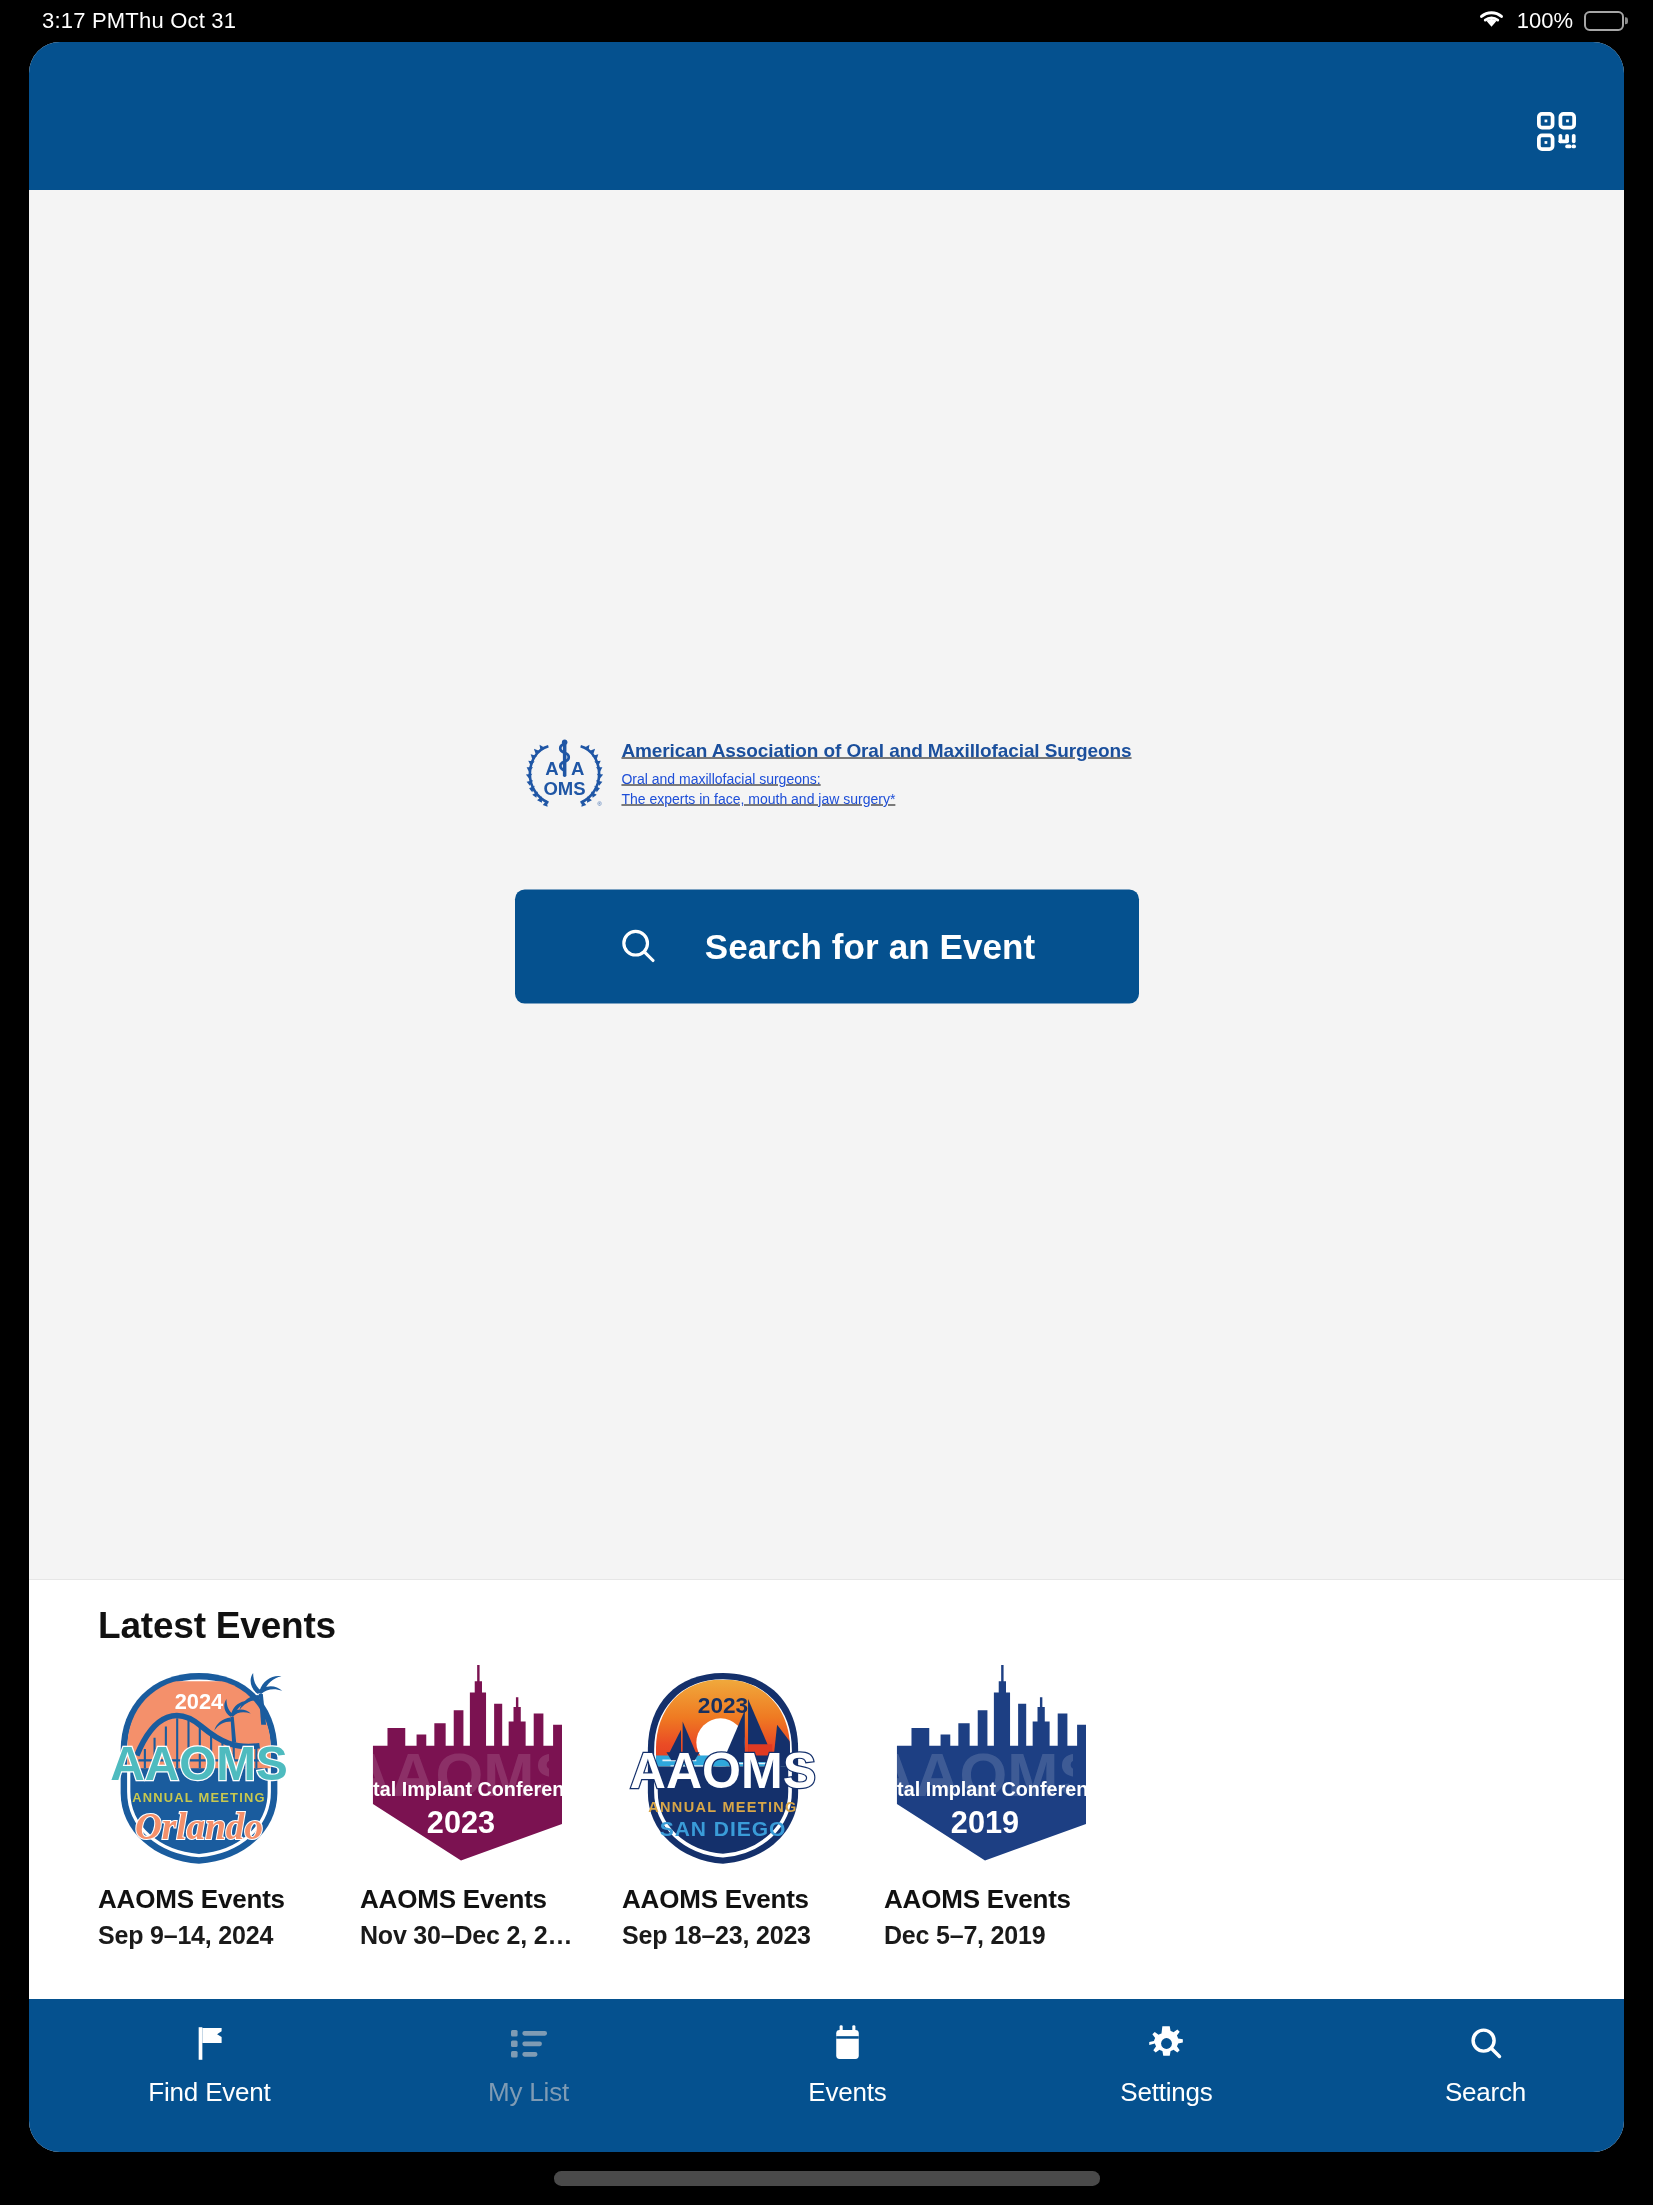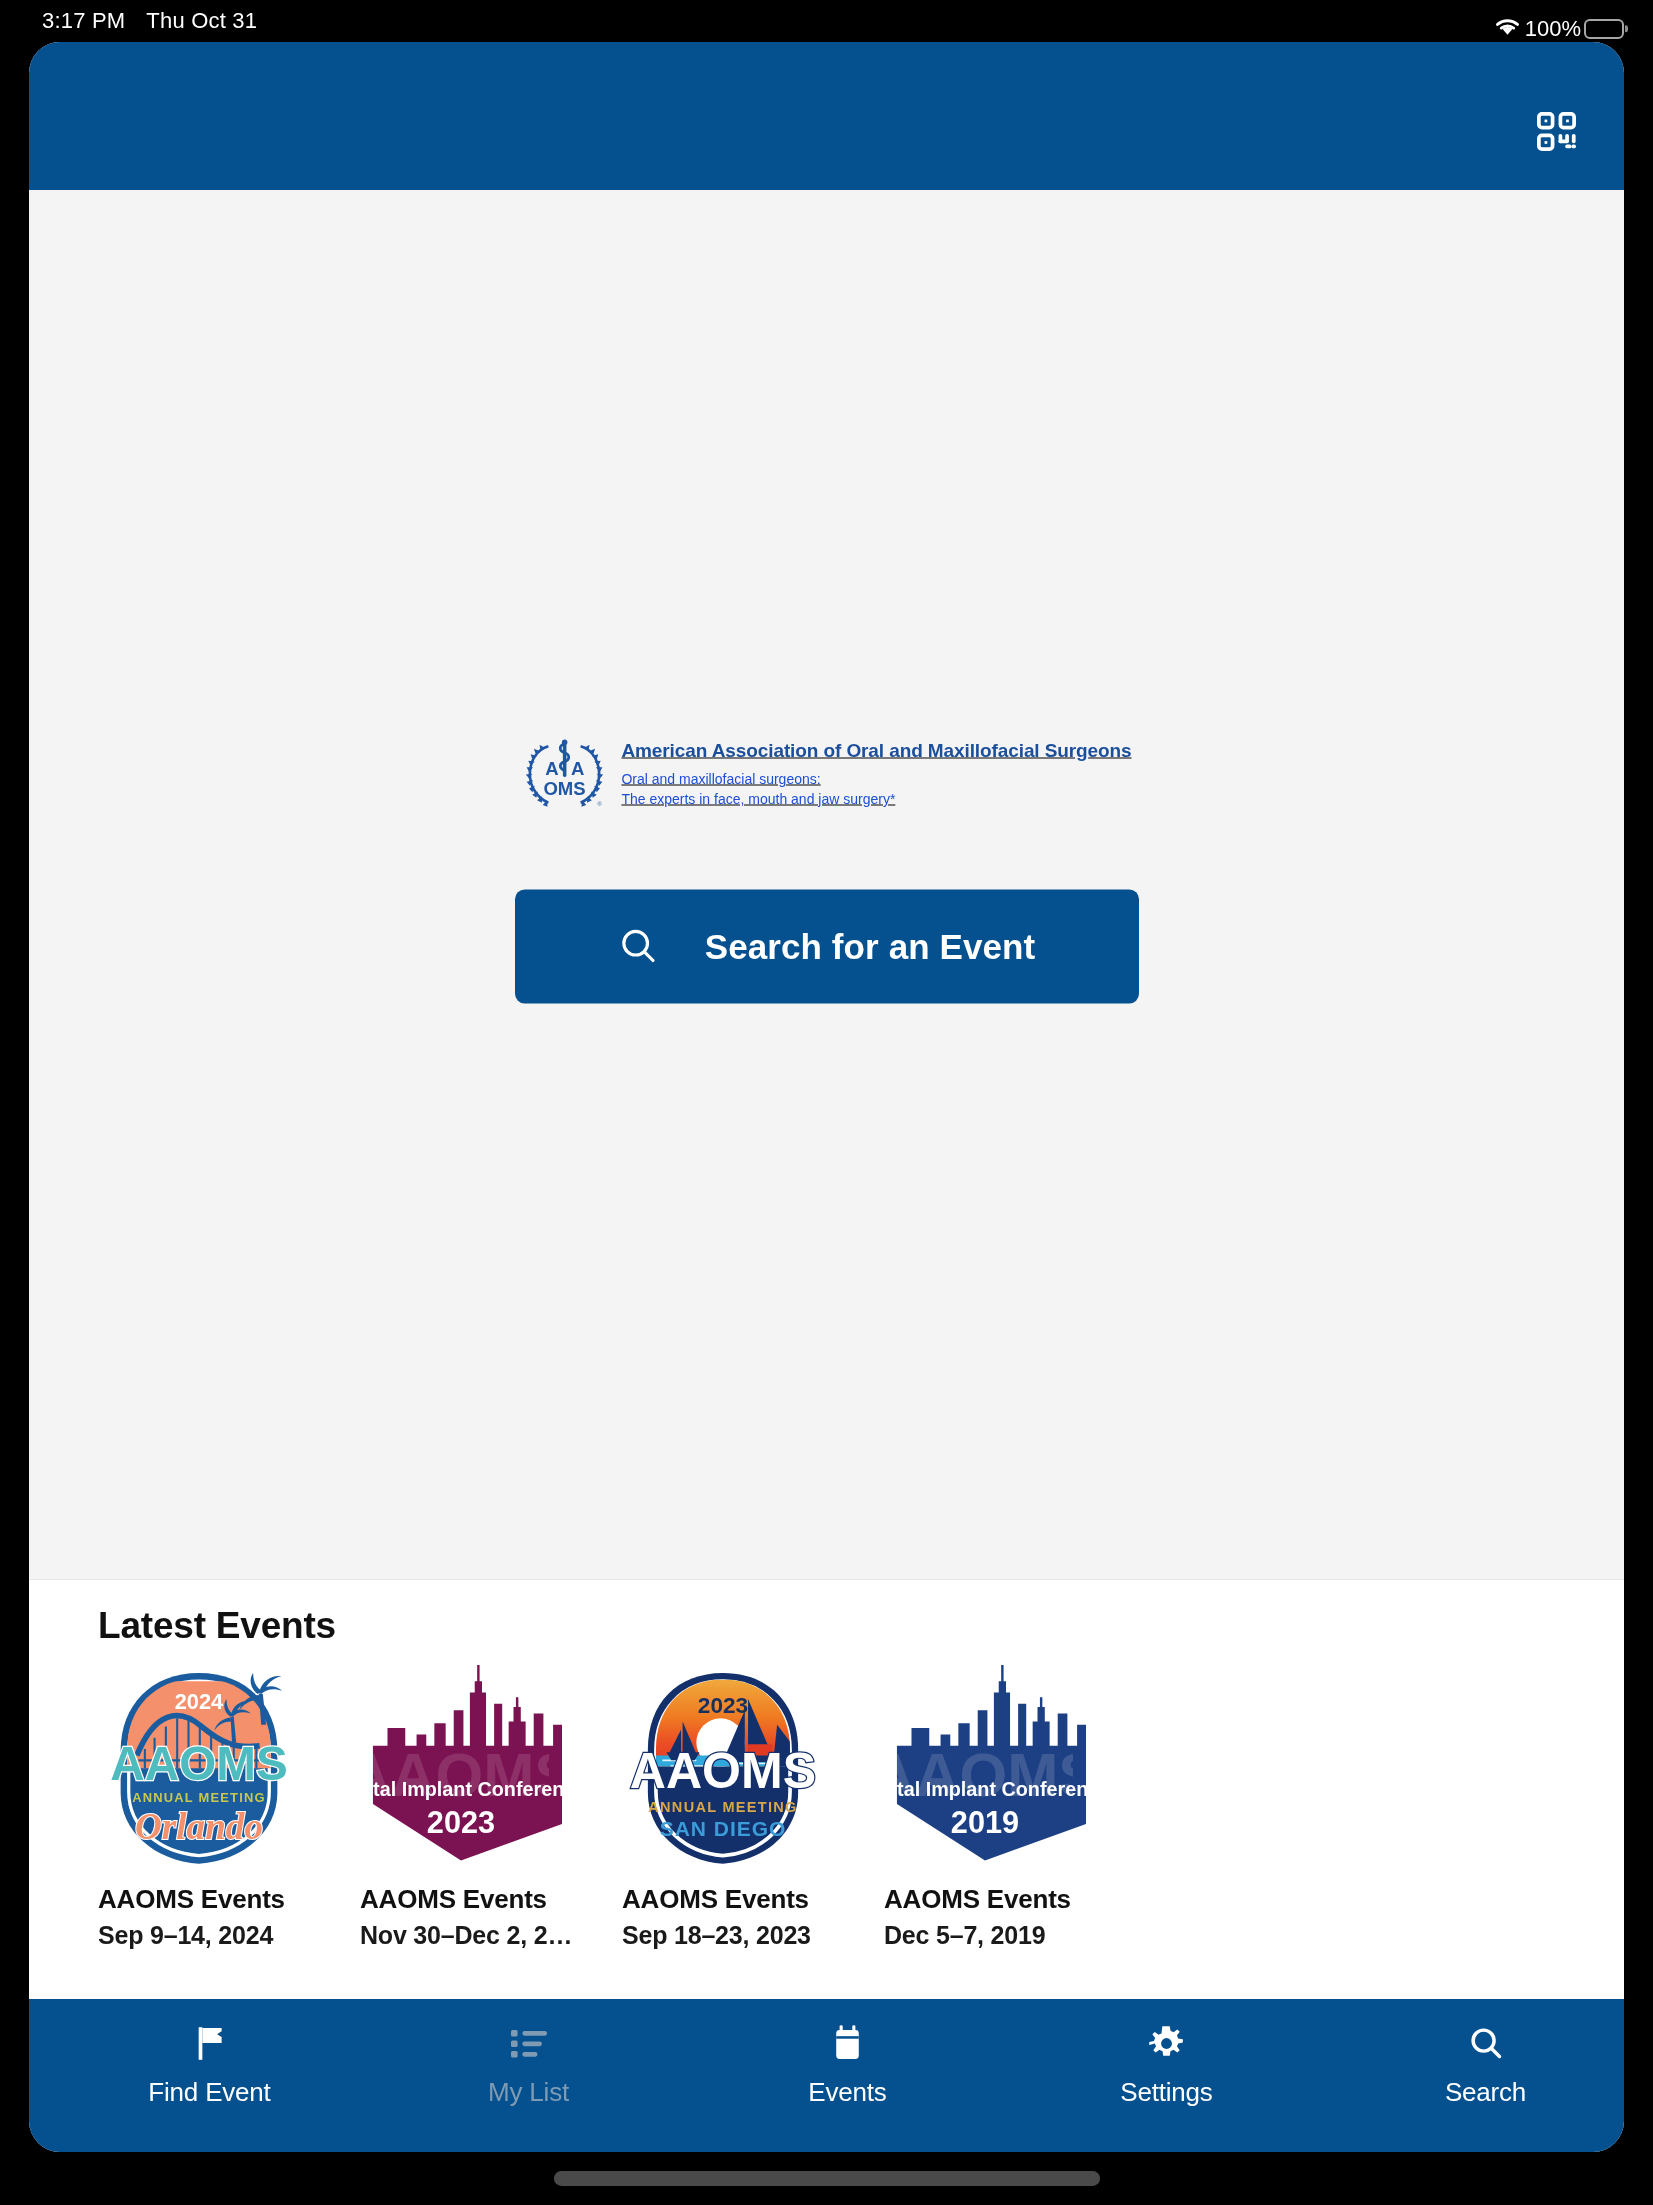--- a/index.html
+++ b/index.html
@@ -18,28 +18,28 @@
   
   .statusbar {
     position: absolute; top: 0; left: 0;
     width: 1653px; height: 42px;
     display: flex; align-items: center;
     color: #ffffff;
   }
   .status-left {
     position: absolute; left: 42px; top: 50%;
     transform: translateY(-50%);
-    display: flex; align-items: center; gap: 21px;
+    display: flex; align-items: center; 
     font-size: 22px; font-weight: 500; letter-spacing: 0.2px;
   }
   .status-right {
     position: absolute; right: 29px; top: 50%;
     transform: translateY(-50%);
-    display: flex; align-items: center; gap: 3px;
-    font-size: 22px; font-weight: 500; margin-top: 8px;
+    display: flex; align-items: center; gap: 11px;
+    font-size: 22px; font-weight: 500;
   }
   .wifi-icon { display: block; }
   .batt {
     position: relative; width: 40px; height: 20px;
     border: 2px solid rgba(255,255,255,.65);
     border-radius: 5.7px; padding: 2px;
   }
   .batt::after {
     content: ""; position: absolute; right: -5.7px; top: 50%;
     transform: translateY(-50%);

